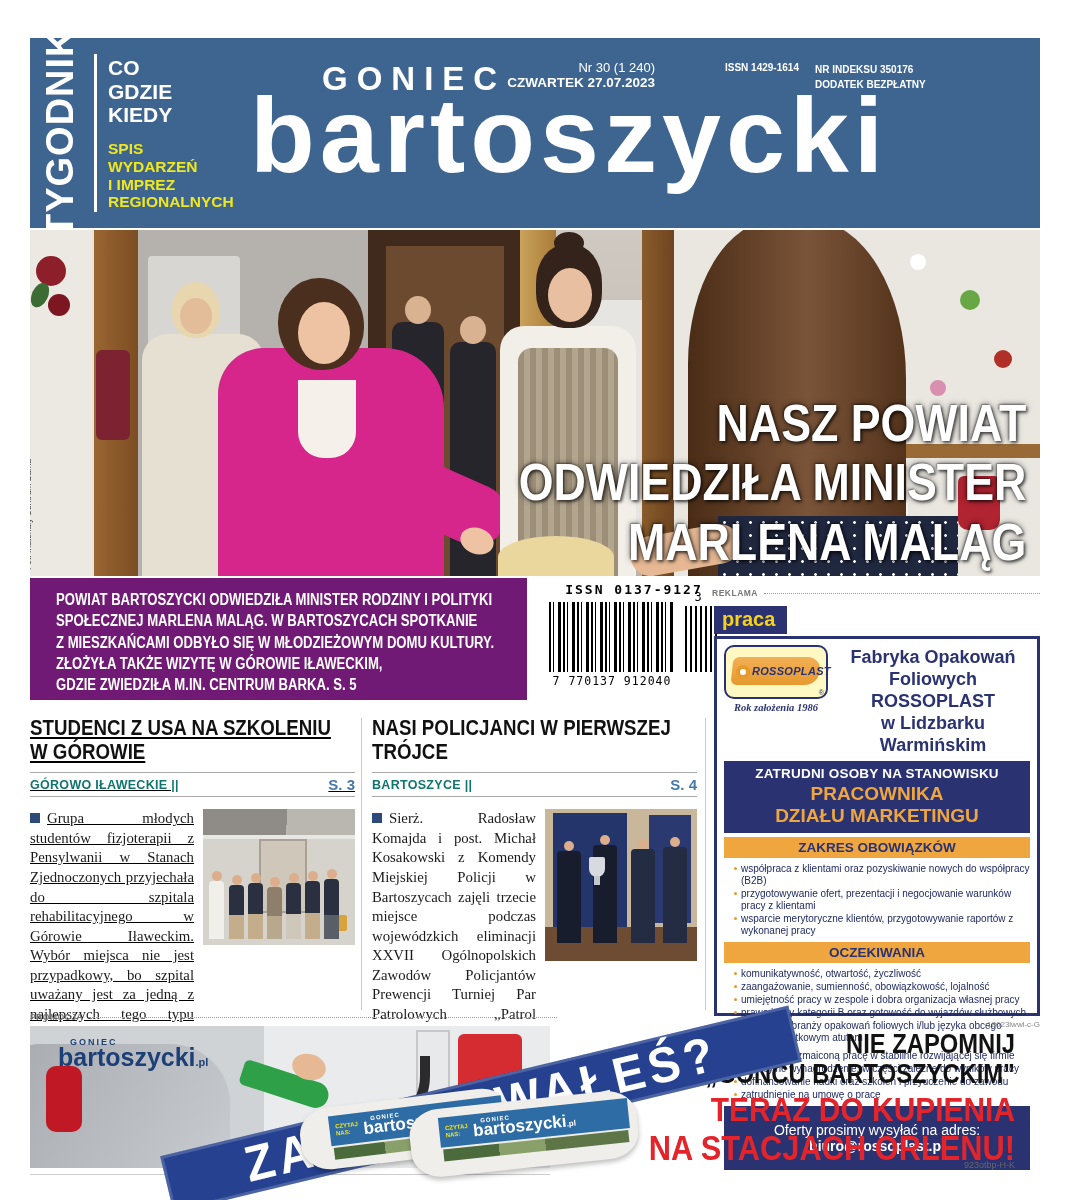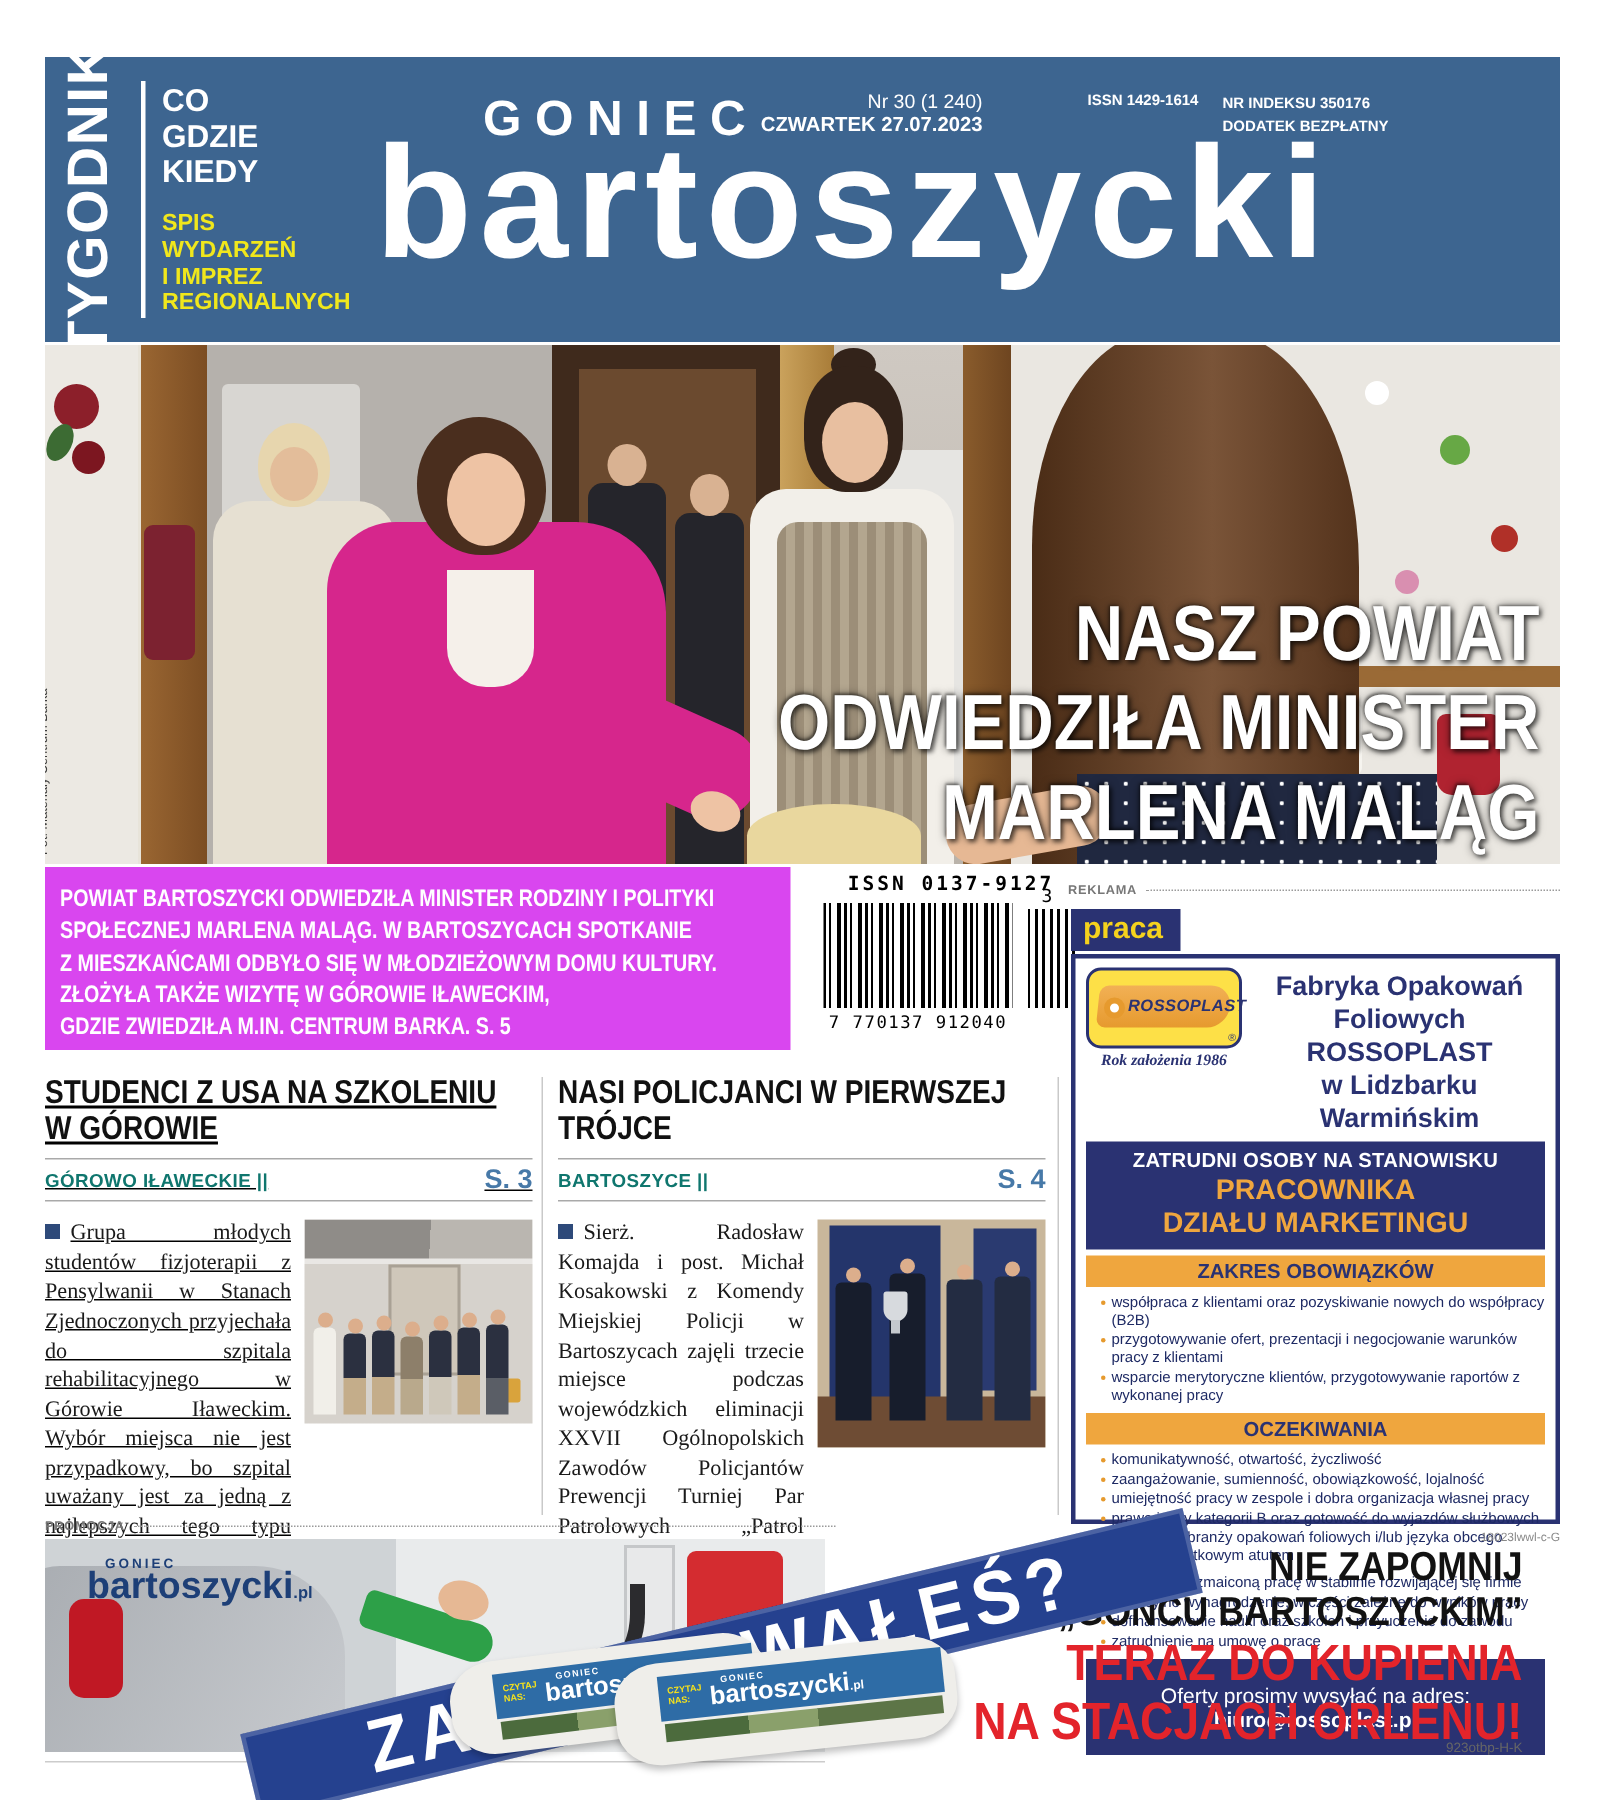--- a/index.html
+++ b/index.html
@@ -68,21 +68,21 @@
   .h-rw-top{left:688px;top:286px;width:240px;height:60px;background:#202840;
      background-image:radial-gradient(#fff 1.3px,transparent 1.5px);background-size:13px 13px;}
   .h-rw-arm{left:600px;top:300px;width:110px;height:40px;background:#e6b894;border-radius:20px;transform:rotate(-10deg);}
   .h-child{left:468px;top:306px;width:116px;height:42px;background:#e9d79e;border-radius:50% 50% 0 0;}
   .hero-headline{position:absolute;right:14px;bottom:4px;color:#fff;font-weight:900;font-size:52px;line-height:1.14;
      text-align:right;letter-spacing:0;transform:scaleX(.86);transform-origin:100% 100%;
      text-shadow:0 0 7px rgba(0,0,0,.6),2px 2px 3px rgba(0,0,0,.55),-1px -1px 2px rgba(0,0,0,.4);}
   .hero-caption{position:absolute;left:3px;bottom:6px;transform:rotate(-90deg);transform-origin:0 100%;
      font-size:8.5px;color:#3c3c3c;white-space:nowrap;}
   
-  .lead{position:absolute;left:30px;top:578px;width:497px;height:122px;background:#d946ef;box-sizing:border-box;padding:11px 10px;overflow:hidden;}
+  .lead{position:absolute;left:30px;top:578px;width:497px;height:122px;background:#701a75;box-sizing:border-box;padding:11px 26px;overflow:hidden;}
   .lead-inner{color:#fff;font-weight:700;font-size:16px;line-height:1.33;transform:scaleX(.82);transform-origin:0 0;width:122%;}
   
   .barcode{position:absolute;left:545px;top:580px;width:178px;height:118px;background:#fff;color:#000;}
   .bc-issn{font-family:"DejaVu Sans Mono",monospace;font-weight:700;font-size:13px;letter-spacing:2px;text-align:center;margin-top:2px;}
   .bc-main{position:absolute;left:4px;top:22px;width:126px;height:70px;
      background:repeating-linear-gradient(90deg,#000 0 2px,#fff 2px 4px,#000 4px 5px,#fff 5px 9px,#000 9px 12px,#fff 12px 14px);}
   .bc-digits{position:absolute;left:0px;top:94px;width:134px;text-align:center;font-family:"DejaVu Sans Mono",monospace;font-size:11.5px;letter-spacing:1px;}
   .bc-addon-num{position:absolute;left:138px;top:10px;width:36px;text-align:center;font-family:"DejaVu Sans Mono",monospace;font-size:12px;letter-spacing:6px;}
   .bc-addon{position:absolute;left:140px;top:26px;width:32px;height:66px;
      background:repeating-linear-gradient(90deg,#000 0 2px,#fff 2px 5px,#000 5px 7px,#fff 7px 10px);}
@@ -91,21 +91,21 @@
   .label-row .dots{flex:1;border-top:1.5px dotted #9a9a9a;height:0;}
   .lr-reklama{left:712px;top:588px;width:328px;}
   .lr-promocja{left:30px;top:1012px;width:527px;}
   
   .ad{position:absolute;left:714px;top:636px;width:326px;height:380px;border:3px solid #2a3272;box-sizing:border-box;background:#fff;
       display:flex;flex-direction:column;gap:4px;padding:6px 7px;}
   .ad-tab{position:absolute;left:-3px;top:-33px;background:#2a3272;color:#f5d21d;font-weight:900;font-size:20px;
       padding:3px 12px 5px 8px;line-height:1;}
   .ad-toprow{display:flex;gap:8px;align-items:flex-start;}
   .ad-logo-wrap{width:104px;flex:none;text-align:center;}
-  .ad-logo{border:2.5px solid #2a3272;border-radius:10px;height:50px;position:relative;background:#fde047;padding-left:28px;}
+  .ad-logo{border:2.5px solid #2a3272;border-radius:10px;height:50px;position:relative;background:#fef9c3;padding-left:28px;}
   .ad-roll{position:absolute;left:6px;top:10px;width:88px;height:28px;background:linear-gradient(#f2b055,#e69a2e);border-radius:6px 14px 14px 6px;transform:skewX(-6deg);}
   .ad-roll-hole{position:absolute;left:10px;top:18px;width:14px;height:14px;border-radius:50%;background:#fff;border:4px solid #e69a2e;box-sizing:border-box;}
   .ad-logo-name{position:absolute;left:26px;top:18px;font-size:11px;font-weight:900;font-style:italic;color:#2a3272;letter-spacing:.3px;}
   .ad-logo-reg{position:absolute;right:2px;bottom:1px;font-size:7px;color:#2a3272;}
   .ad-since{font-family:"Liberation Serif",serif;font-style:italic;font-weight:700;color:#2a3272;font-size:10.5px;margin-top:3px;}
   .ad-company{flex:1;text-align:center;color:#2a3272;font-weight:600;font-size:18px;line-height:1.22;padding-top:2px;}
   .ad-rolebox{background:#2a3272;color:#fff;text-align:center;padding:5px 4px 7px;}
   .ad-roleintro{font-size:13.5px;font-weight:700;letter-spacing:.2px;}
   .ad-rolename{color:#efa63e;font-weight:900;font-size:19px;line-height:1.15;margin-top:2px;}
   .ad-bar{background:#efa63e;color:#2a3272;font-weight:900;font-size:13.5px;text-align:center;padding:3px 0;}
@@ -115,21 +115,21 @@
   .ad-footer{background:#2a3272;color:#fff;font-size:14px;text-align:center;padding:16px 2px;margin-top:auto;}
   .ad-footer b{font-weight:700;}
   .ad-code{position:absolute;left:714px;top:1020px;width:326px;text-align:right;font-size:8px;color:#888;}
   
   .article{position:absolute;top:716px;width:325px;}
   .art1{left:30px;text-decoration:underline;} .art2{left:372px;}
   .art-headline{color:#111;font-weight:900;font-size:22px;line-height:1.1;transform:scaleX(.85);transform-origin:0 0;width:118%;}
   .art-kicker-row{border-top:1.5px solid #a9a9a9;border-bottom:1.5px solid #a9a9a9;margin-top:8px;
       display:flex;justify-content:space-between;align-items:center;padding:3px 0;}
   .art-kicker{color:#0f766e;font-weight:700;font-size:12.5px;letter-spacing:.3px;}
-  .art-page{color:#4779a8;font-weight:700;font-size:18px;}
+  .art-page{color:#4779a8;font-weight:700;font-size:15px;}
   .art-content{display:flex;gap:9px;margin-top:12px;}
   .art-body{width:164px;flex:none;font-family:"Liberation Serif",serif;font-size:14.8px;line-height:1.32;color:#1a1a1a;text-align:justify;}
   .bullet-sq{display:inline-block;width:10px;height:10px;background:#2e4a7a;margin-right:7px;}
   .thumb{flex:none;position:relative;overflow:hidden;}
   .thumb1{width:152px;height:136px;background:linear-gradient(#e9e7e4 0 22%,#d6d2cc 22% 100%);}
   .t1-ceil{position:absolute;left:0;top:0;width:152px;height:26px;background:linear-gradient(93deg,#8f8c88 55%,#bab6b0 55%);}
   .t1-door{position:absolute;left:56px;top:30px;width:44px;height:70px;background:#cfc7ba;border:2px solid #a9a195;}
   .t1-chair{position:absolute;right:8px;bottom:14px;width:14px;height:16px;background:#d9a33c;border-radius:2px;}
   .t2{width:152px;height:152px;background:#c9b79b;}
   .t2-banner1{position:absolute;left:8px;top:4px;width:74px;height:118px;background:#24356b;}

